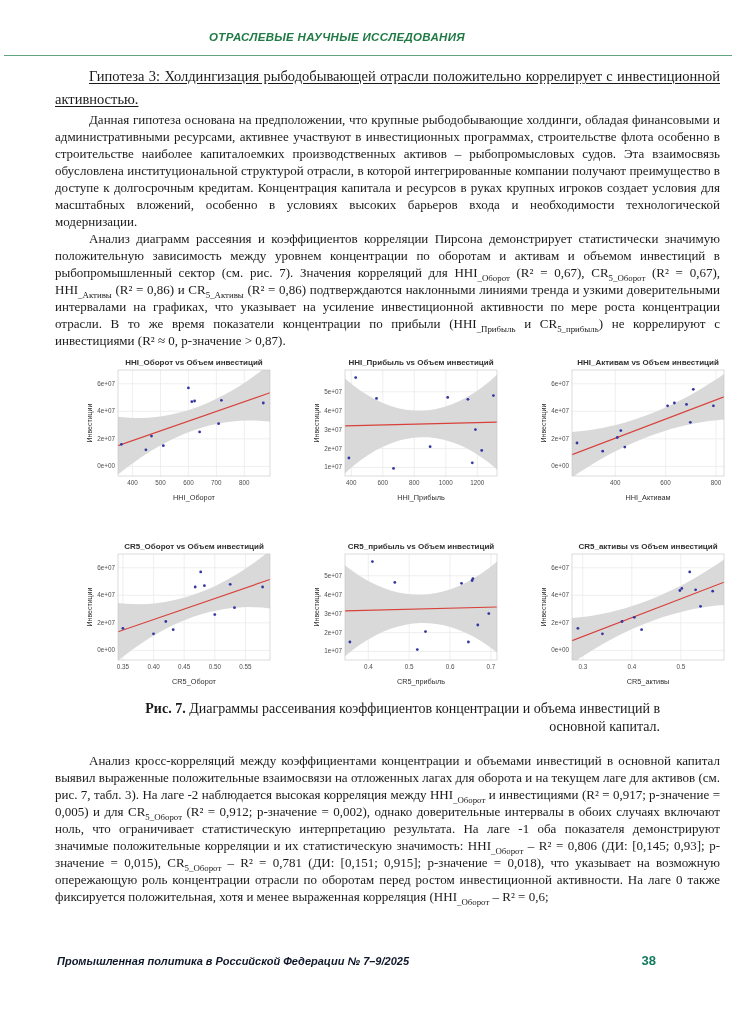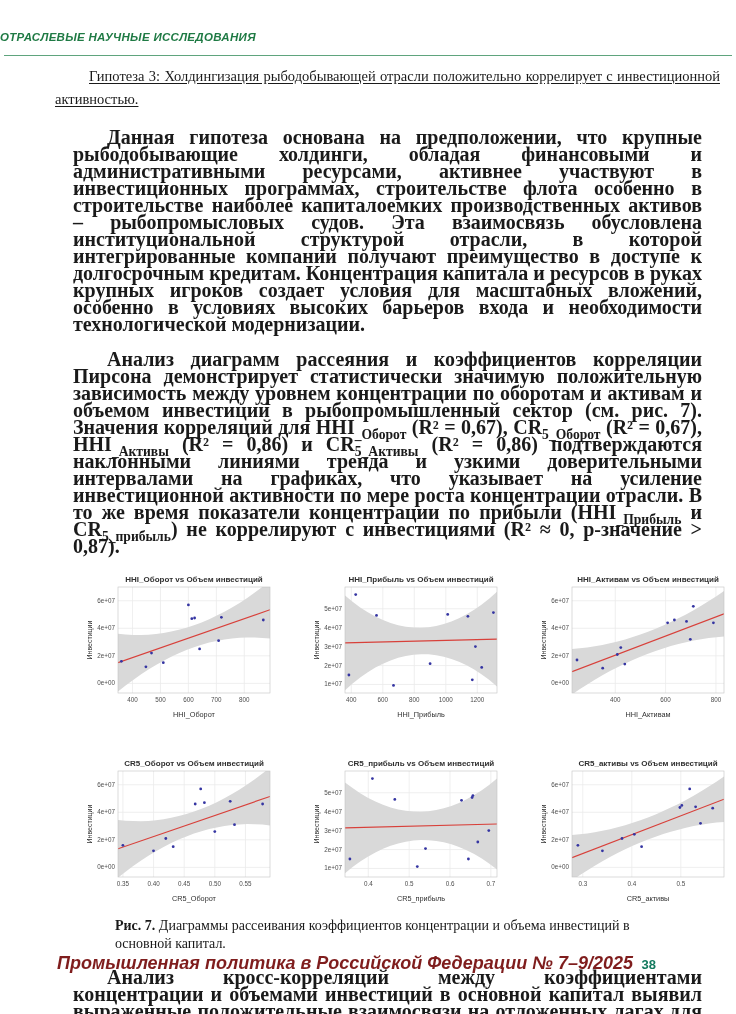--- a/index.html
+++ b/index.html
@@ -1,37 +1,37 @@
 <!DOCTYPE html>
 <html lang="ru"><head>
 <meta charset="utf-8">
 <style>
   html,body{margin:0;padding:0;background:#ffffff;}
   .page{position:relative;width:736px;height:1014px;background:#ffffff;overflow:hidden;
         font-family:"Liberation Serif",serif;color:#1a1a1a;}
-  .page-header{padding:27px 62px 0 0;text-align:left;}
+  .page-header{padding:27px 62px 0 0;text-align:center;}
   .section-title{font-family:"Liberation Sans",sans-serif;font-style:italic;font-weight:bold;
         font-size:11.5px;letter-spacing:.3px;color:#1f7a44;}
   .green-rule{margin:10px 4px 0 4px;border-top:1.6px solid #5fa47d;height:0;}
   .content{margin:9px 16px 0 55px;width:665px;}
   .hypothesis{margin:0;font-size:14.5px;line-height:23px;text-align:justify;text-indent:34px;
         text-decoration:underline;text-underline-offset:2px;}
-  .body-p{margin:18px;font-size:20px;line-height:17px;text-align:justify;text-indent:34px;font-weight:bold;}
+  .body-p{margin:0;font-size:13px;line-height:17px;text-align:justify;text-indent:34px;}
   .body-p sub,.hypothesis sub{font-size:68%;line-height:0;}
   .figure-grid{margin:7px 0 0 30px;width:572px;display:grid;grid-template-columns:190px 190px 190px;
         column-gap:1px;row-gap:2px;gap:37px;}
   .chart-cell{width:190px;height:147px;}
   svg text{font-family:"Liberation Sans",sans-serif;}
-  .figure-caption{margin:13px auto 0 auto;max-width:545px;text-align:left;font-size:14px;line-height:18px;}
+  .figure-caption{margin:13px auto 0 auto;max-width:545px;text-align:right;font-size:14px;line-height:18px;}
   .caption-label{font-weight:bold;}
   .after-figure{margin-top:16px;}
   .page-footer{position:absolute;left:57px;right:80px;top:953px;display:flex;
         justify-content:space-between;align-items:baseline;
         font-family:"Liberation Sans",sans-serif;font-style:italic;font-weight:bold;}
-  .journal-title{font-size:18px;color:#7f1d1d;}
+  .journal-title{font-size:11px;color:#0f172a;}
   .page-number{font-size:13px;color:#127a5e;font-style:normal;}
 </style>
 </head>
 <body>
 
 <div class="page">
 
   <div class="page-header">
     <span class="section-title">ОТРАСЛЕВЫЕ НАУЧНЫЕ ИССЛЕДОВАНИЯ</span>
   </div>

